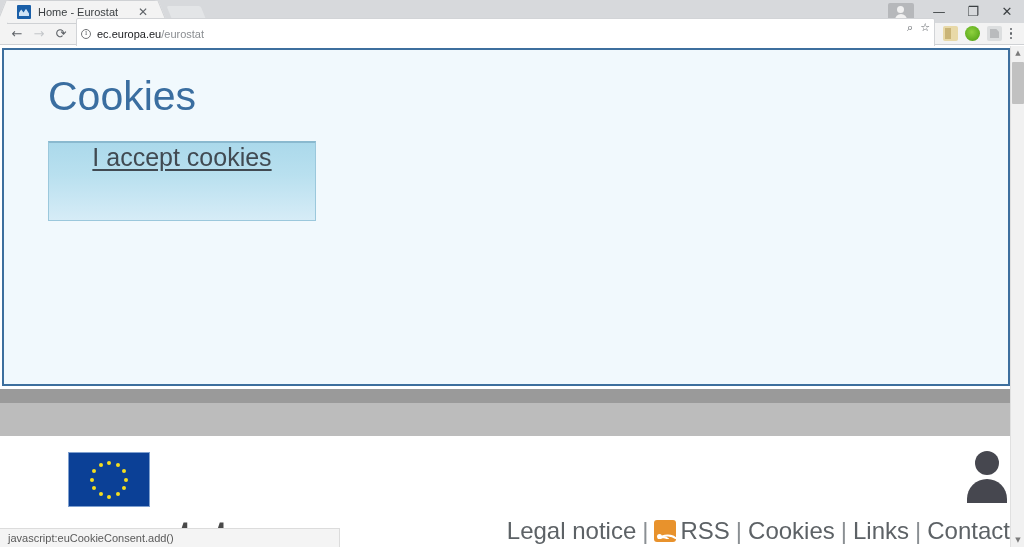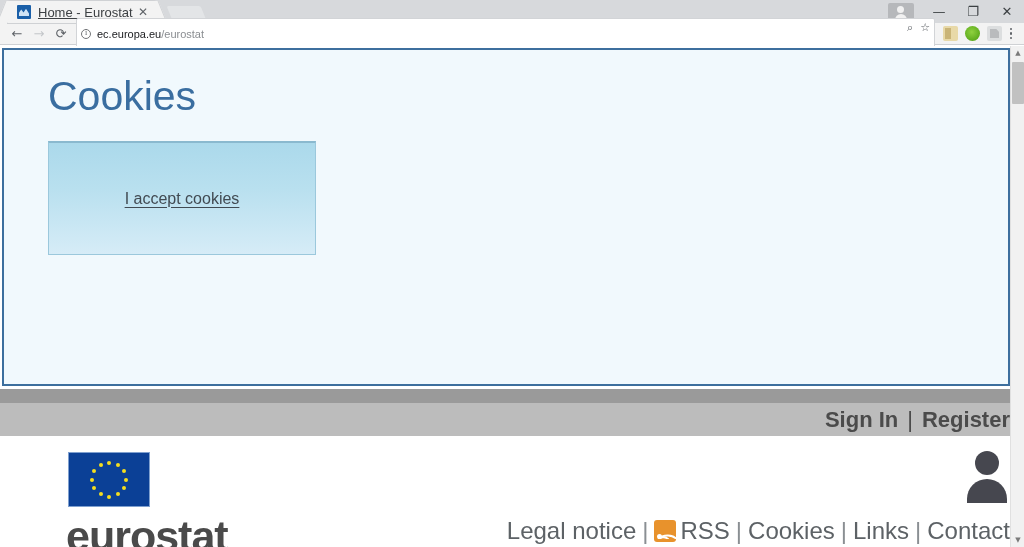--- a/index.html
+++ b/index.html
@@ -53,27 +53,26 @@
     overflow: hidden;
   }
   .favicon:after {
     content: "";
     position: absolute; left: 2px; top: 3px;
     width: 10px; height: 8px;
     background: #cfe3f5;
     clip-path: polygon(0 60%, 22% 20%, 45% 55%, 70% 10%, 100% 70%, 100% 100%, 0 100%);
   }
   .tab-title {
-    font-size: 13px;
+    font-size: 11px;
     color: #3c4043;
     margin-left: 7px;
     white-space: nowrap;
     overflow: hidden;
     flex: 1 1 auto;
-    text-decoration: underline;
   }
   .tab-close {
     font-size: 12px;
     color: #5f6368;
     line-height: 1;
     flex: 0 0 auto;
     padding: 0 2px;
   }
   .newtab {
     width: 34px; height: 17px;
@@ -231,28 +230,27 @@
     color: #5a6670;
     text-decoration: underline;
     text-underline-offset: 2px;
   }
 
   .cookie-buttons {
     display: flex;
     margin-top: 24px;
   }
   .cbtn {
-    height: 114px;
-    display: flex;
-    align-items: center;
+    height: 80px;
+    display: flex;
     justify-content: center;
     background: linear-gradient(to bottom, #abd9eb 0%, #b9e0ef 42%, #d6ecf7 100%);
     border: 1px solid #9bc8dc;
     border-top: 2px solid #8ab9cf;
-    font-size: 16px;
+    font-size: 25px;
     color: #3f4a52;
   }
   .cbtn.accept { width: 268px; }
   .cbtn.accept span { text-decoration: underline; text-underline-offset: 3px; color: #414a52; }
   .cbtn.refuse { width: 268px; margin-left: 46px; }
 
   
   .strip-dark {
     position: absolute;
     left: 0; top: 343px;
@@ -469,35 +467,33 @@
         <span class="star" style="left: 46.5px; top: 39.2224px;"></span>
         <span class="star" style="left: 38px; top: 41.5px;"></span>
         <span class="star" style="left: 29.5px; top: 39.2224px;"></span>
         <span class="star" style="left: 23.2776px; top: 33px;"></span>
         <span class="star" style="left: 21px; top: 24.5px;"></span>
         <span class="star" style="left: 23.2776px; top: 16px;"></span>
         <span class="star" style="left: 29.5px; top: 9.77757px;"></span>
       </div>
     <div class="eurostat-logo">eurostat</div>
 
-    <div class="signin-bar">
-      <span>Sign In</span>
-      <span class="sep">|</span>
-      <span>Register</span>
-    </div>
     <div class="avatar">
       <span class="head"></span>
       <span class="body"></span>
     </div>
 
     <div class="footer-links">
       <a href="#" style="color:#5d6266;text-decoration:none">Legal notice</a><span class="sep">|</span><span class="rss-icon"><i class="dot"></i><i class="arc1"></i><i class="arc2"></i></span><a href="#" style="color:#5d6266;text-decoration:none">RSS</a><span class="sep">|</span><a href="#" style="color:#5d6266;text-decoration:none">Cookies</a><span class="sep">|</span><a href="#" style="color:#5d6266;text-decoration:none">Links</a><span class="sep">|</span><a href="#" style="color:#5d6266;text-decoration:none">Contact</a>
     </div>
 
     <div class="scrollbar">
       <div class="sb-arrow up">▲</div>
       <div class="sb-thumb"></div>
       <div class="sb-arrow down">▼</div>
     </div>
 
+    <div class="statusbar">
+      <span>javascript:euCookieConsent.add()</span>
+    </div>
 
   </div>
 </div>
 
 </body></html>

